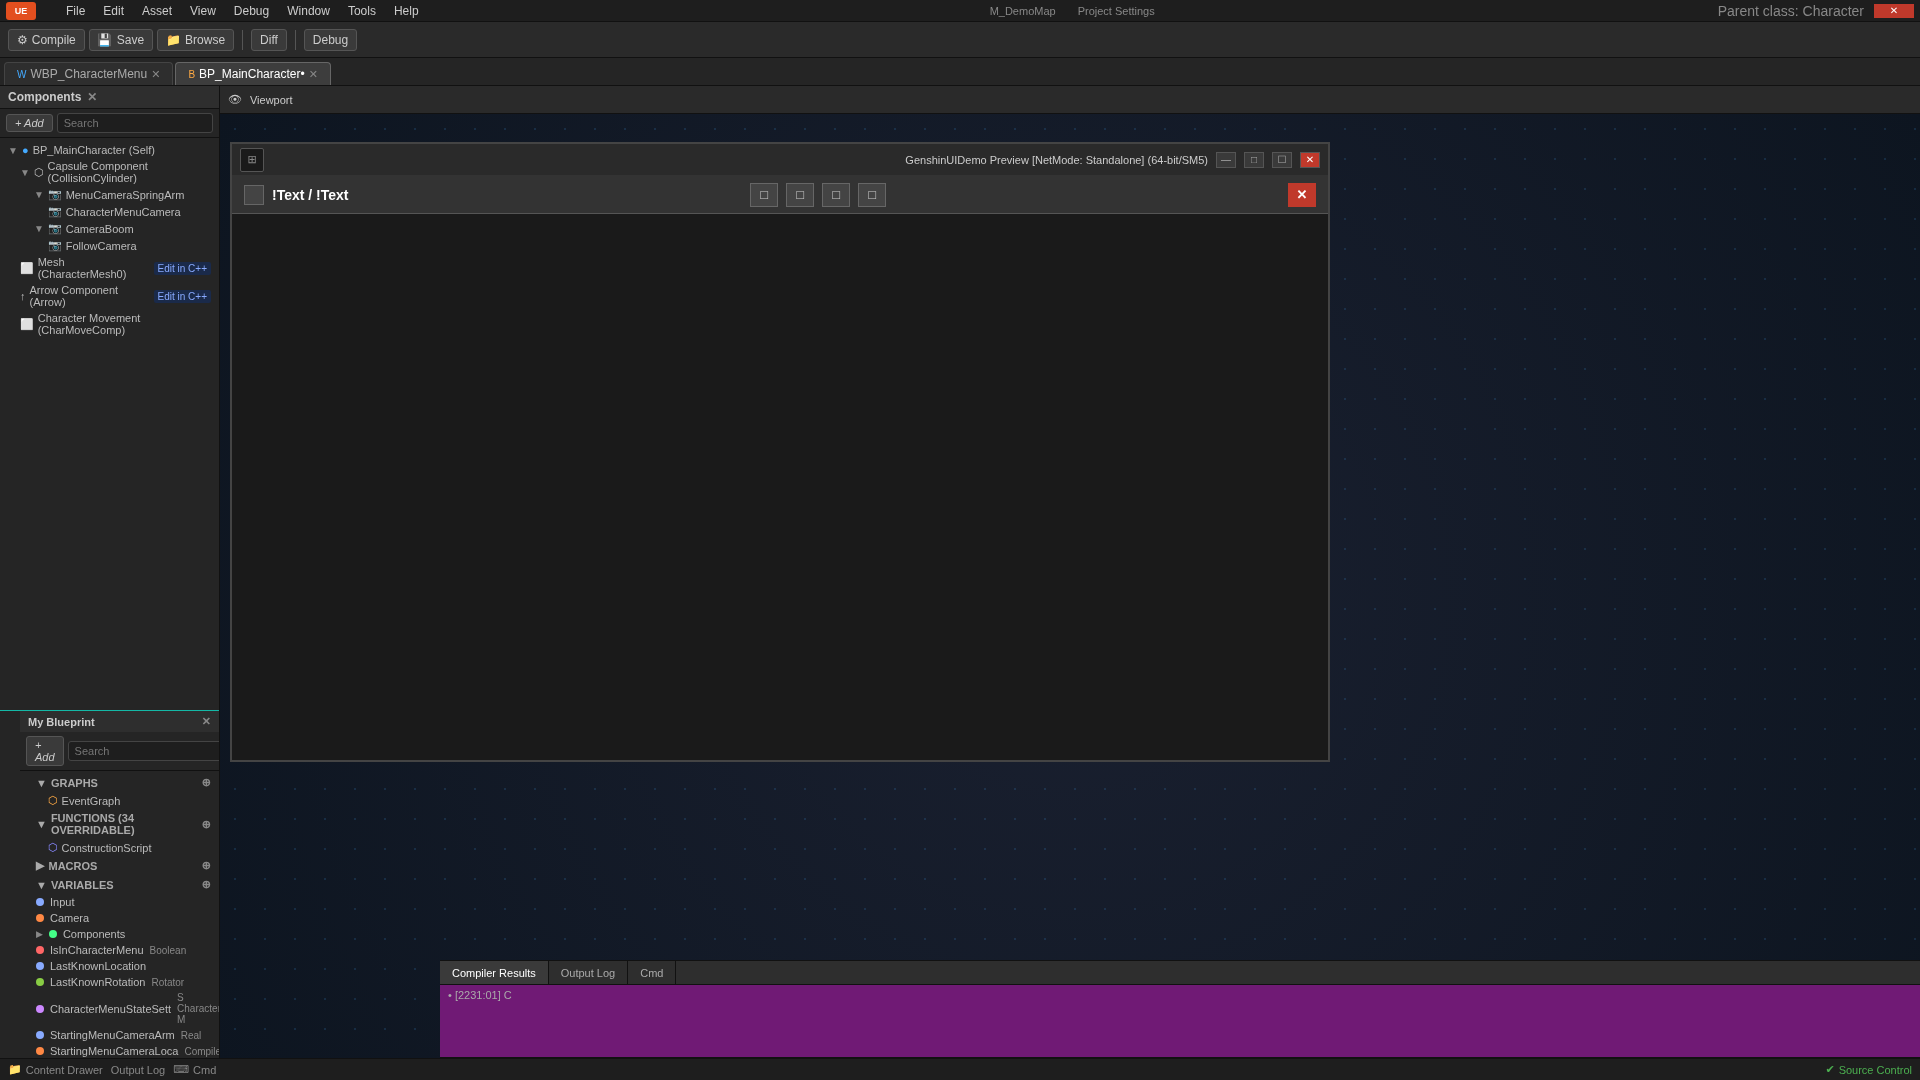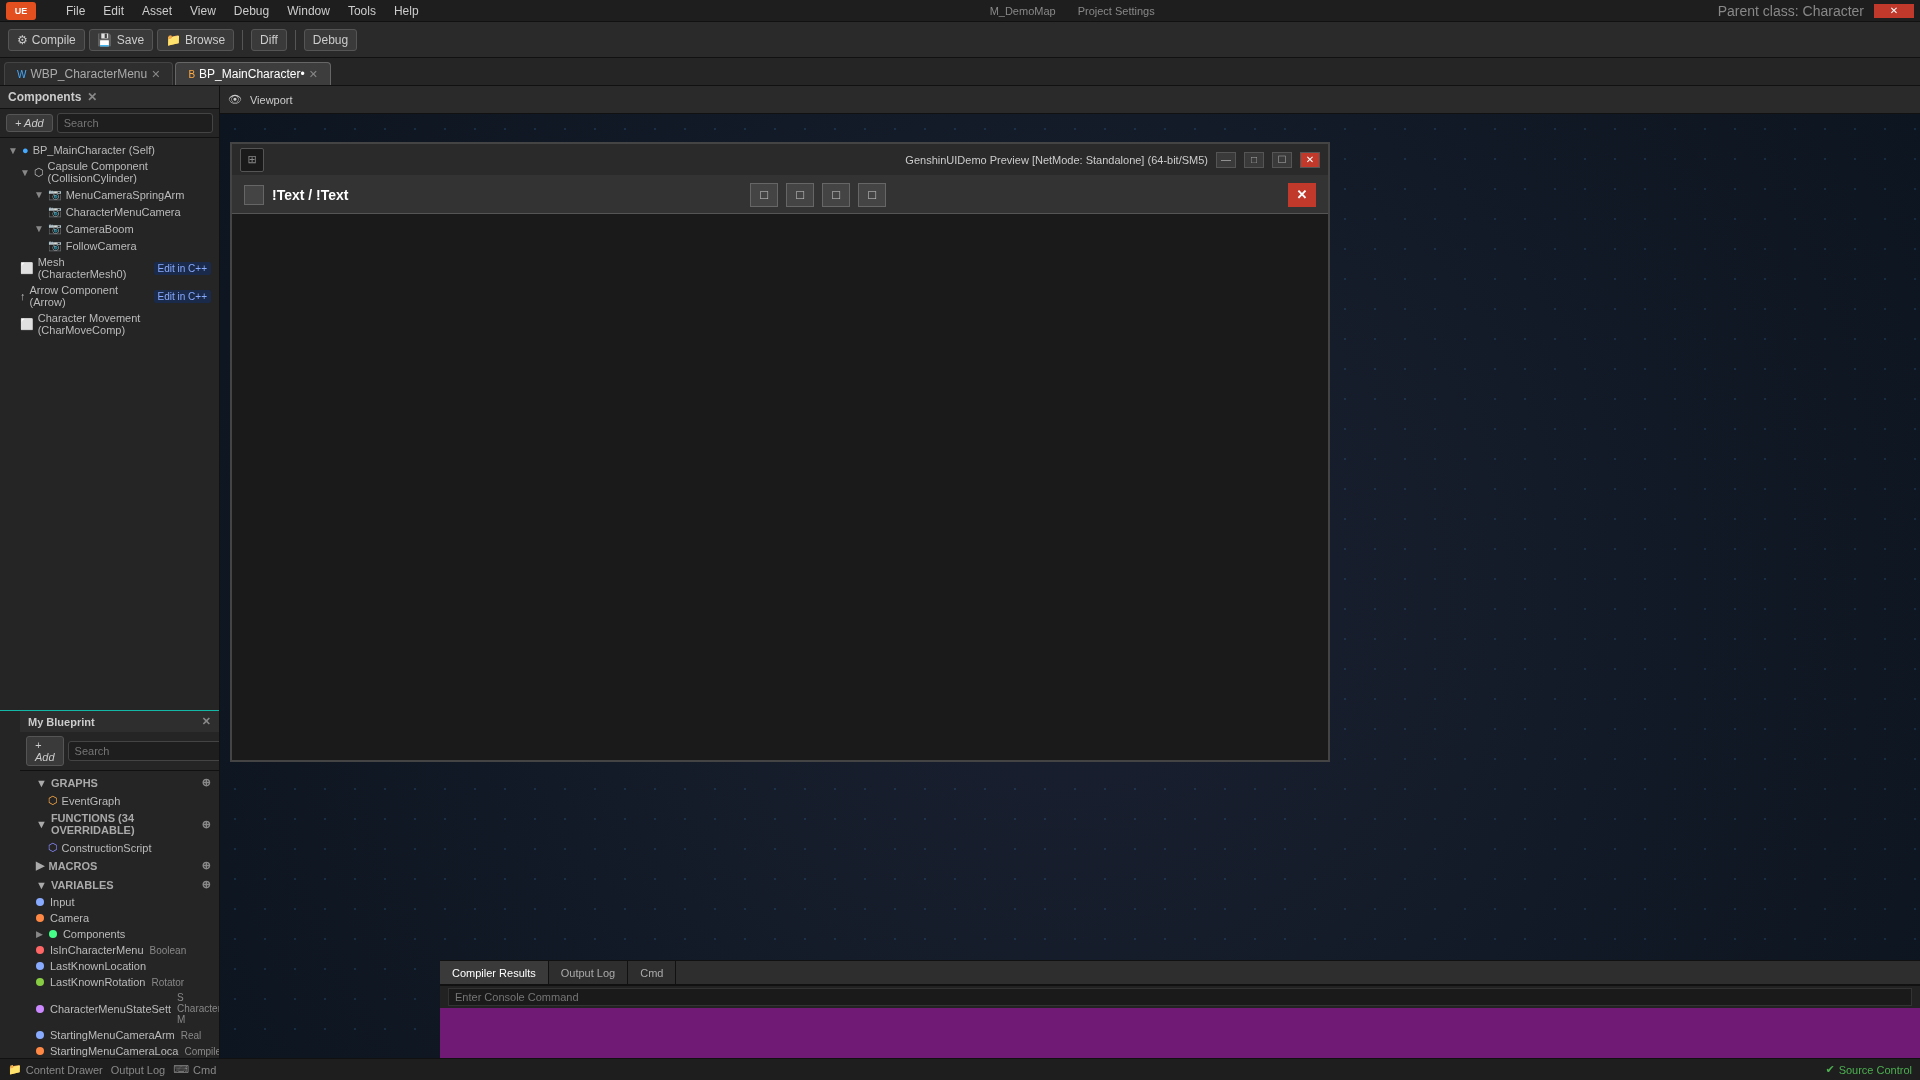--- a/index.html
+++ b/index.html
@@ -631,20 +631,23 @@
         <div class="bottom-tab active">
           <span>Compiler Results</span>
         </div>
         <div class="bottom-tab">
           <span>Output Log</span>
         </div>
         <div class="bottom-tab">
           <span>Cmd</span>
         </div>
       </div>
+      <div class="bottom-content">
+        <span>• [2231:01] C</span>
+      </div>
       <div class="bottom-status">
         <input type="text" style="flex: 1 1 0%; background: rgb(26, 26, 26); border: 1px solid rgb(51, 51, 51); color: rgb(170, 170, 170); padding: 2px 6px; font-size: 11px;" placeholder="Enter Console Command">
       </div>
     </div>
 
   </div>
 
 </div>
 
 <div id="status-bar">

